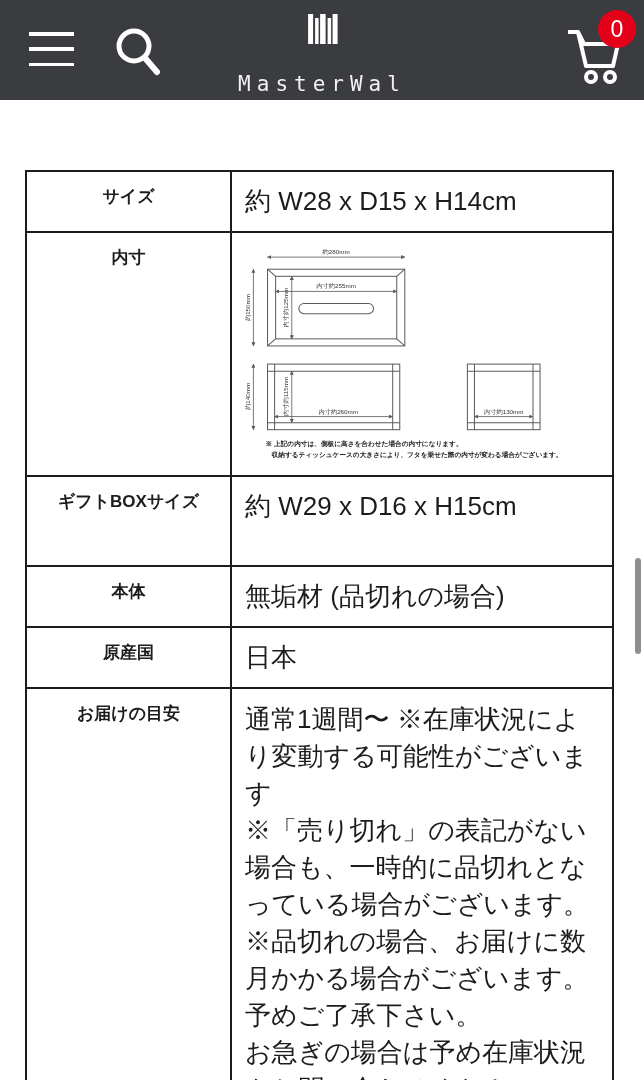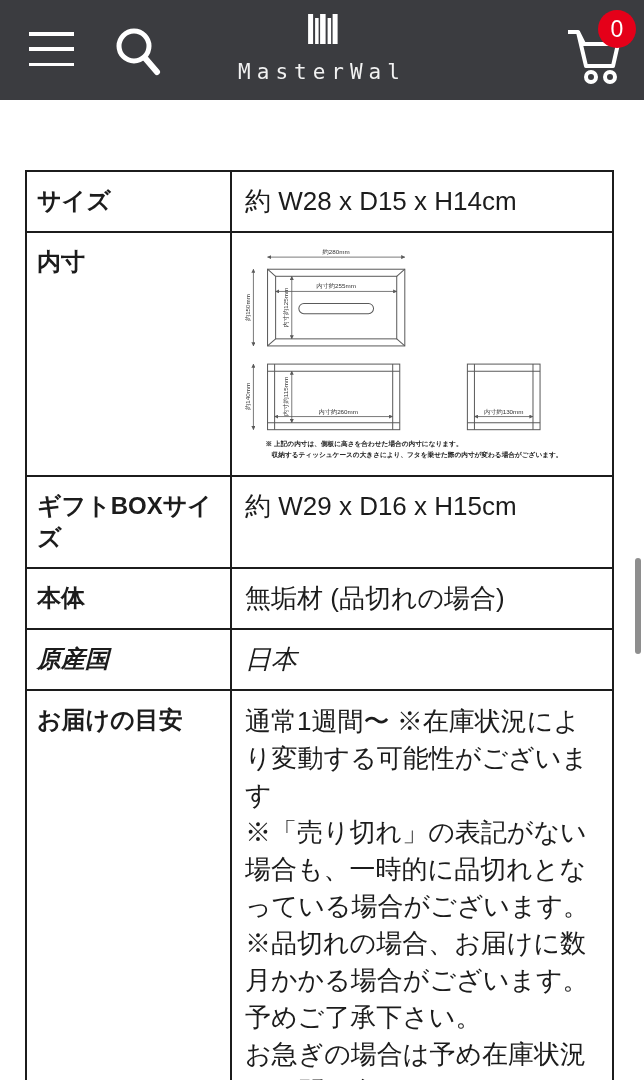--- a/index.html
+++ b/index.html
@@ -6,38 +6,38 @@
   .page{position:relative;width:644px;height:1080px;background:#fff;overflow:hidden;
         font-family:"Liberation Sans",sans-serif;color:#1c1c1c;}
 
   
   .hdr{position:absolute;left:0;top:0;width:644px;height:100px;background:#3b3c40;}
   .hamburger{position:absolute;left:29px;top:32px;width:45px;height:34px;background:none;border:0;
              padding:0;cursor:pointer;display:flex;flex-direction:column;justify-content:space-between;}
   .hamburger span{display:block;width:45px;height:3.5px;background:#fff;}
   .searchbtn{position:absolute;left:110px;top:22px;width:56px;height:58px;background:none;border:0;padding:0;cursor:pointer;}
   .logo{position:absolute;left:50%;top:14px;transform:translateX(-50%);text-align:center;cursor:pointer;}
-  .wordmark{margin-top:12px;color:#f2f2f2;font-family:"DejaVu Sans Mono",monospace;
+  .wordmark{margin-top:24px;color:#f2f2f2;font-family:"DejaVu Sans Mono",monospace;
             font-size:21px;letter-spacing:6px;white-space:nowrap;}
   .cart{position:absolute;right:6px;top:6px;width:78px;height:84px;cursor:pointer;}
   .cart svg.carticon{position:absolute;left:6px;top:20px;}
   .badge{position:absolute;right:2px;top:4px;width:38px;height:38px;border-radius:50%;
          background:#e50019;color:#fff;font-size:23px;line-height:38px;text-align:center;}
 
   
   table.spec{position:absolute;left:25px;top:170px;width:587px;border-collapse:collapse;
              table-layout:fixed;border:2px solid #1c1c1c;}
   table.spec th,table.spec td{border:2px solid #1c1c1c;vertical-align:top;}
-  table.spec th{width:201px;text-align:left;font-size:24px;font-weight:bold;padding:13px 10px;}
+  table.spec th{width:201px;text-align:center;font-size:17px;font-weight:bold;padding:13px 10px;}
   table.spec td{font-size:26px;font-weight:normal;padding:12px 13px;}
   tr.r-size{height:55px;}
   tr.r-inner{height:205px;}
   tr.r-gift{height:90px;margin-left:24px;}
   tr.r-body{height:53px;padding-left:26px;}
-  tr.r-origin{height:52px;font-style:italic;}
+  tr.r-origin{height:52px;}
   tr.r-delivery{height:380px;}
   th.valign-bottom{vertical-align:bottom;padding-bottom:14px;}
   td.diagram-cell{padding:4px 2px 2px 8px;}
   td.delivery{font-size:24px;line-height:37px;white-space:pre-line;padding-top:13px;}
 
   
   .dwg{display:block;}
   .dwg .ln{stroke:#5a5a5a;stroke-width:1;fill:none;}
   .dwg .dim{stroke:#5a5a5a;stroke-width:0.8;fill:none;}
   .dwg text{fill:#333;font-family:"Liberation Sans",sans-serif;font-size:6.2px;}

